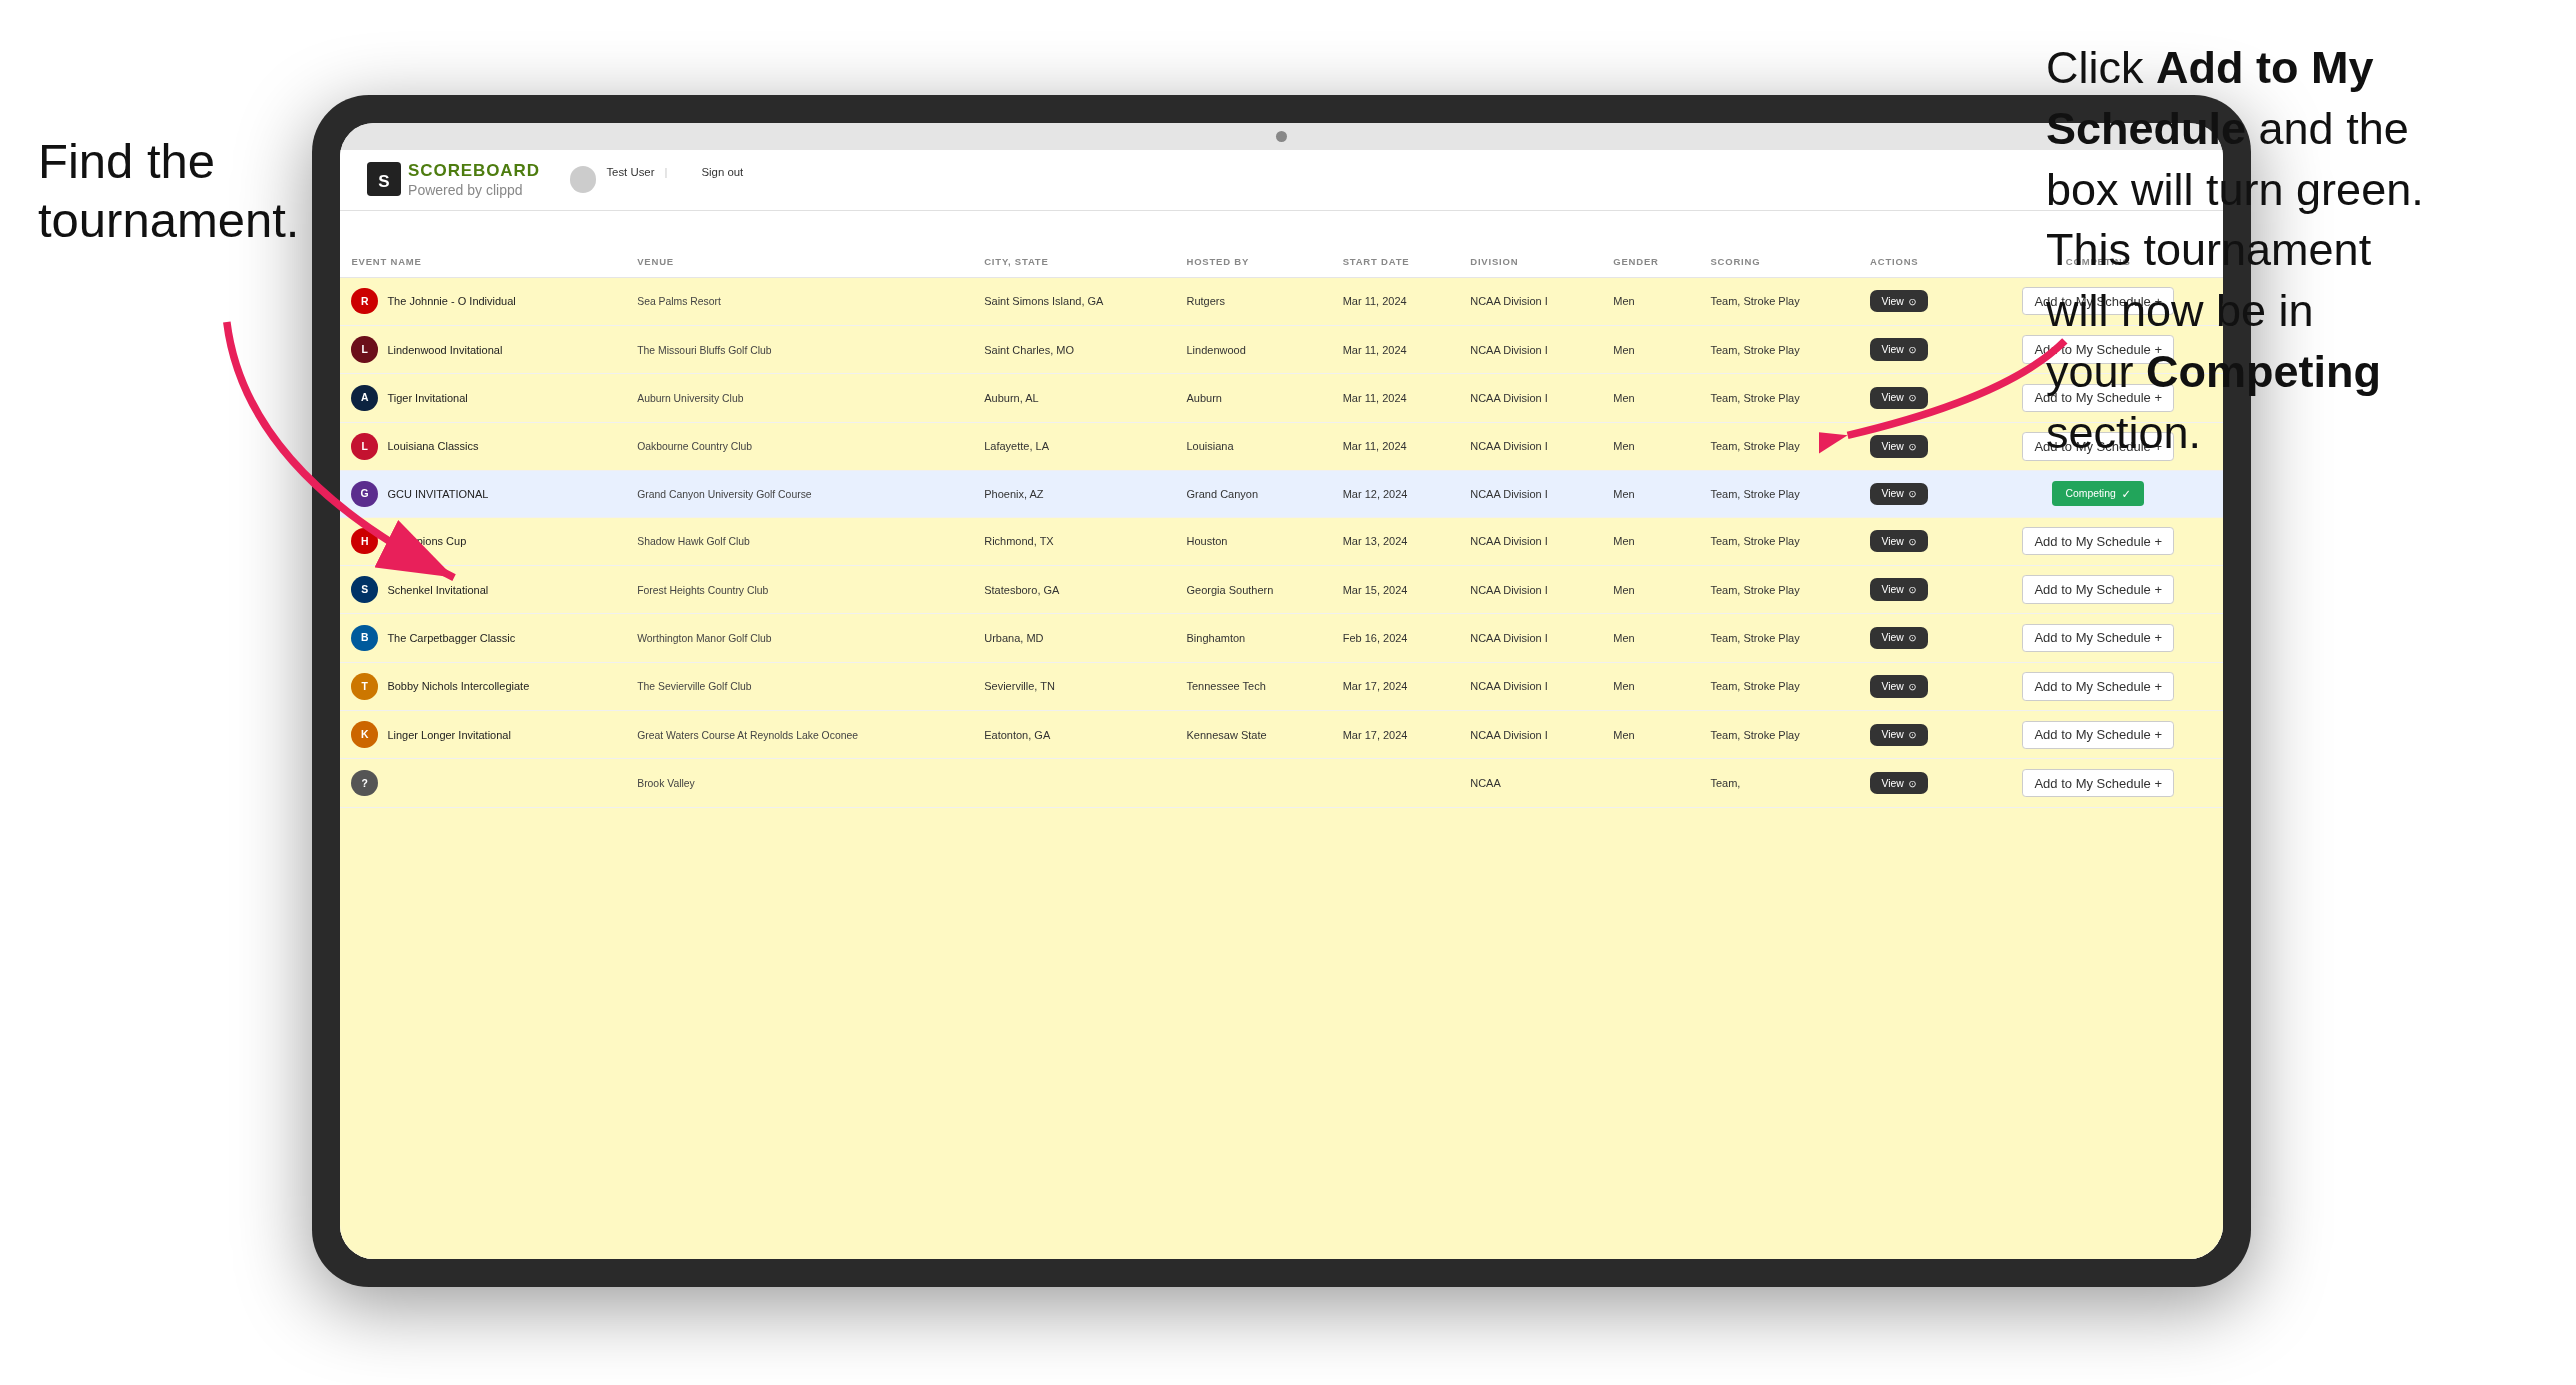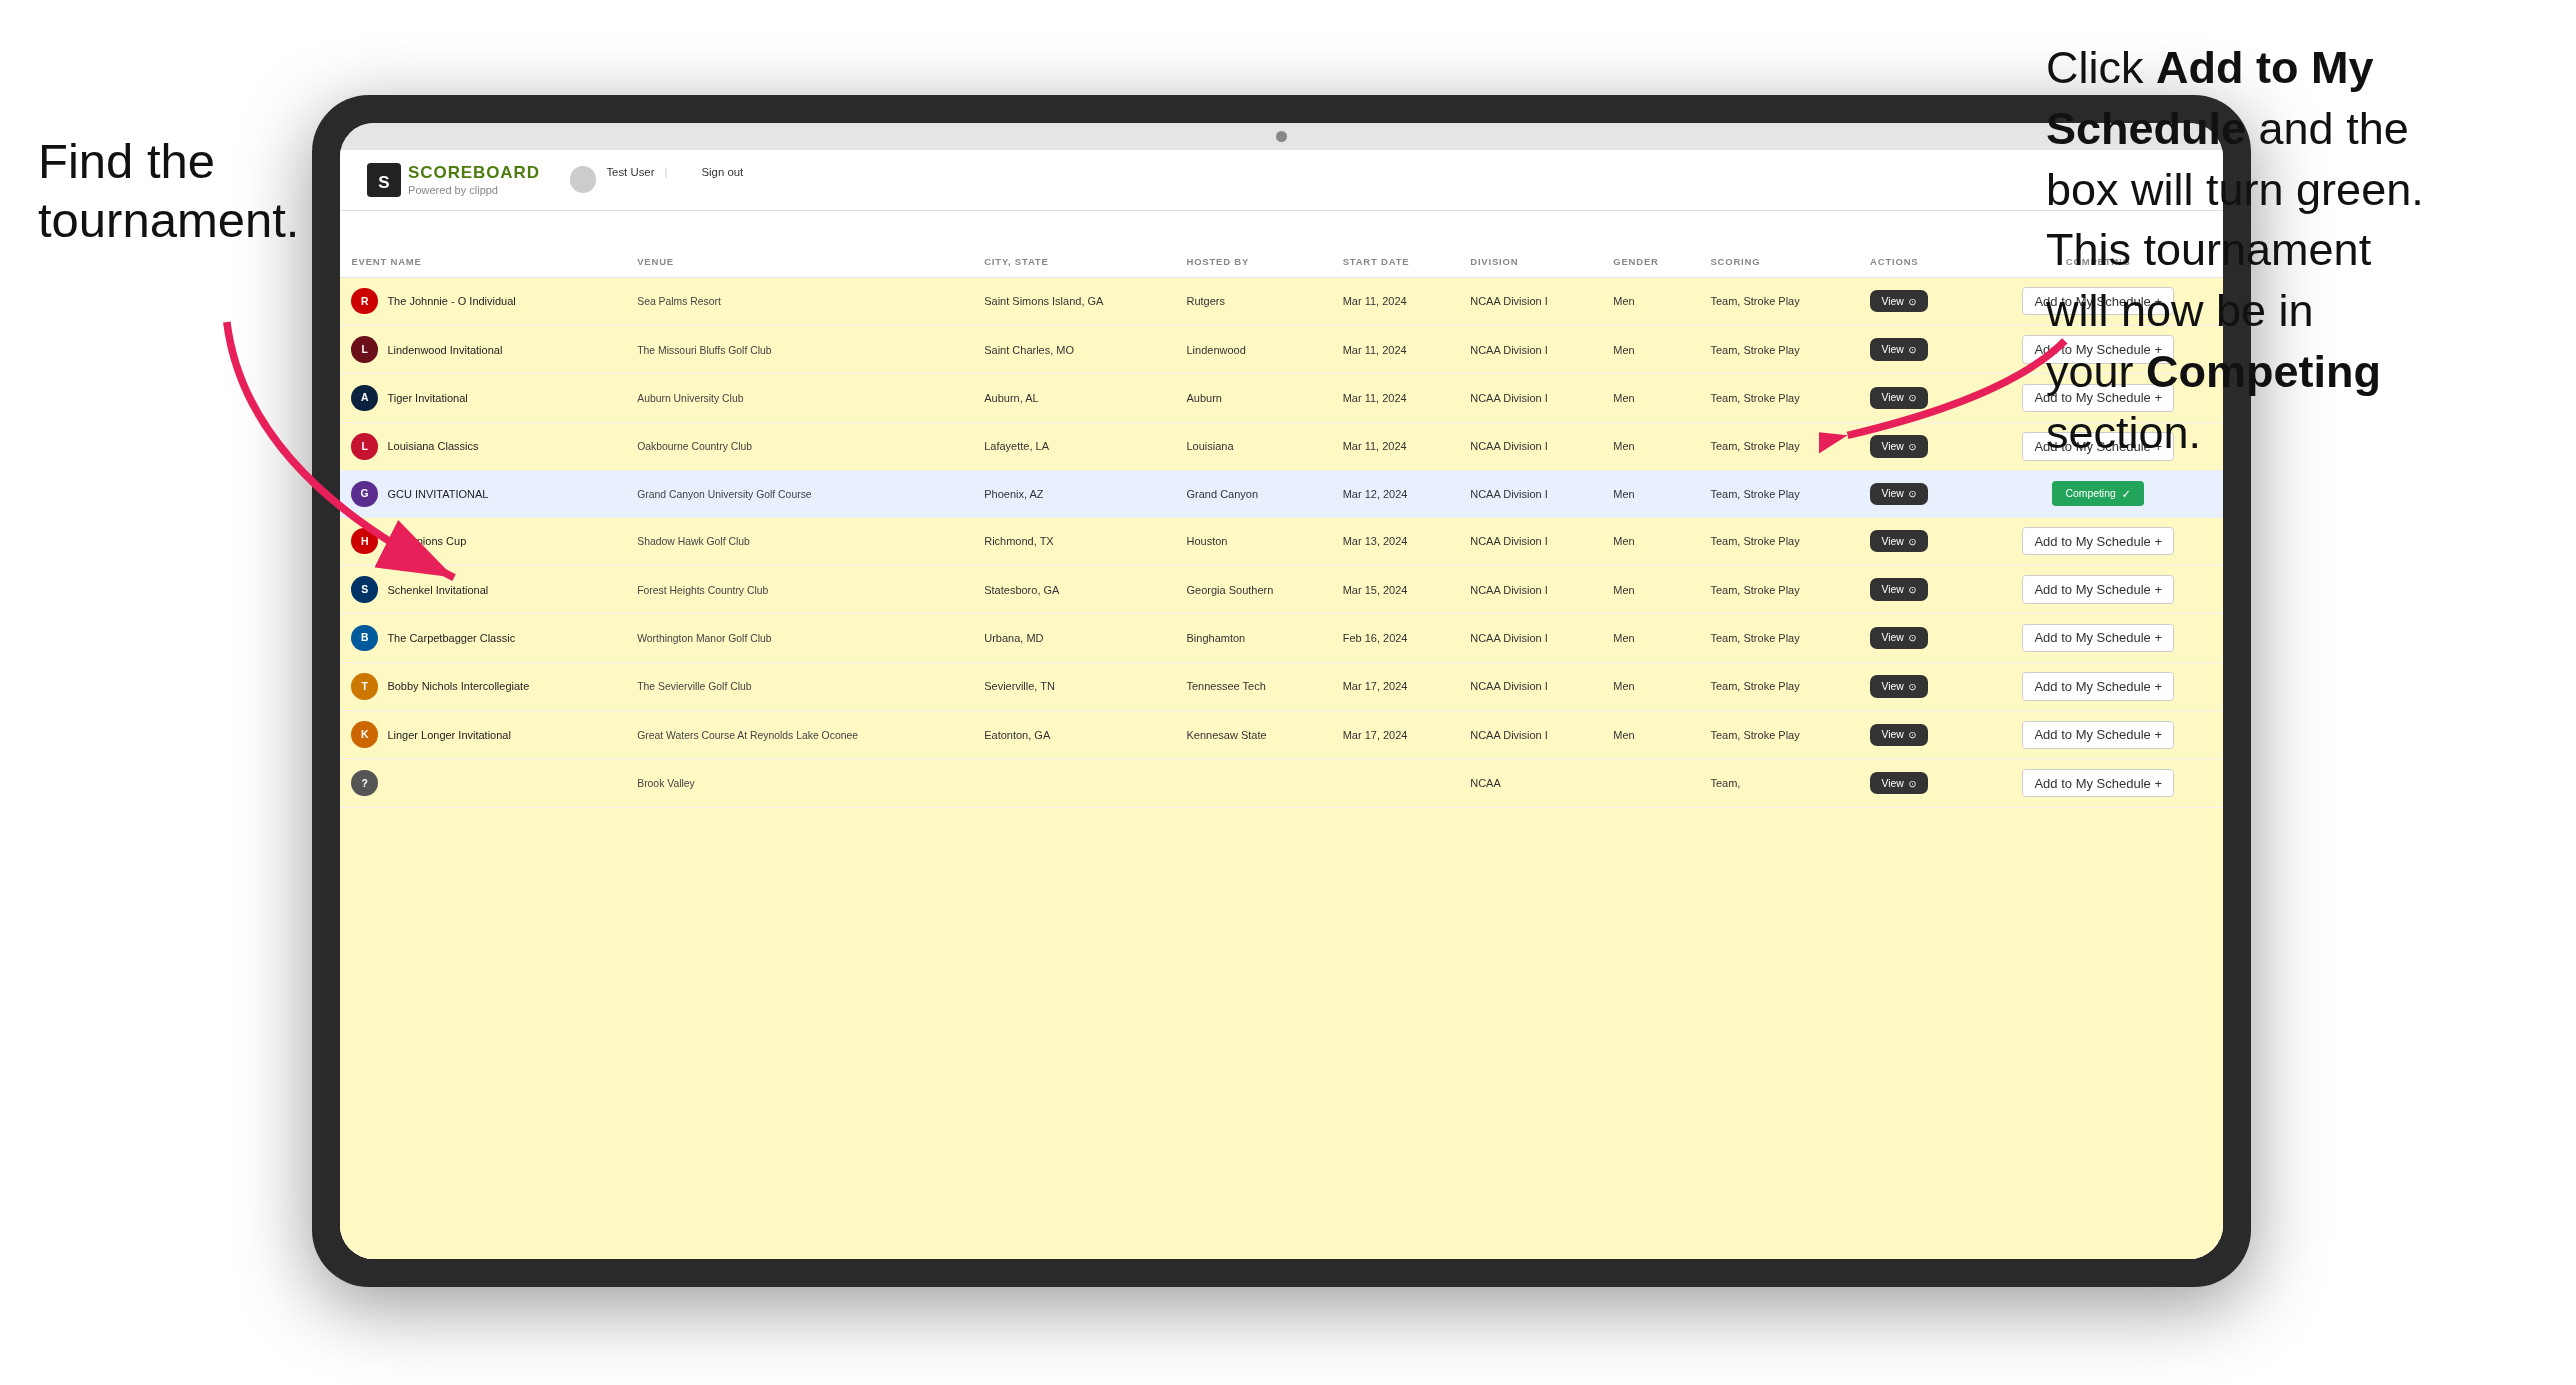--- a/index.html
+++ b/index.html
@@ -100,21 +100,21 @@
       align-items: center;
       margin-right: 30px;
     }
     .logo-text {
       font-size: 17px;
       font-weight: 900;
       color: #4d7c0f;
       letter-spacing: 0.9px;
     }
     .logo-sub {
-      font-size: 11px;
+      font-size: 14px;
       color: #888;
       display: block;
       font-weight: 400;
       margin-top: 0.9px;
     }
     .logo-icon {
       width: 34px;
       height: 34px;
       margin-right: 7.6px;
     }

